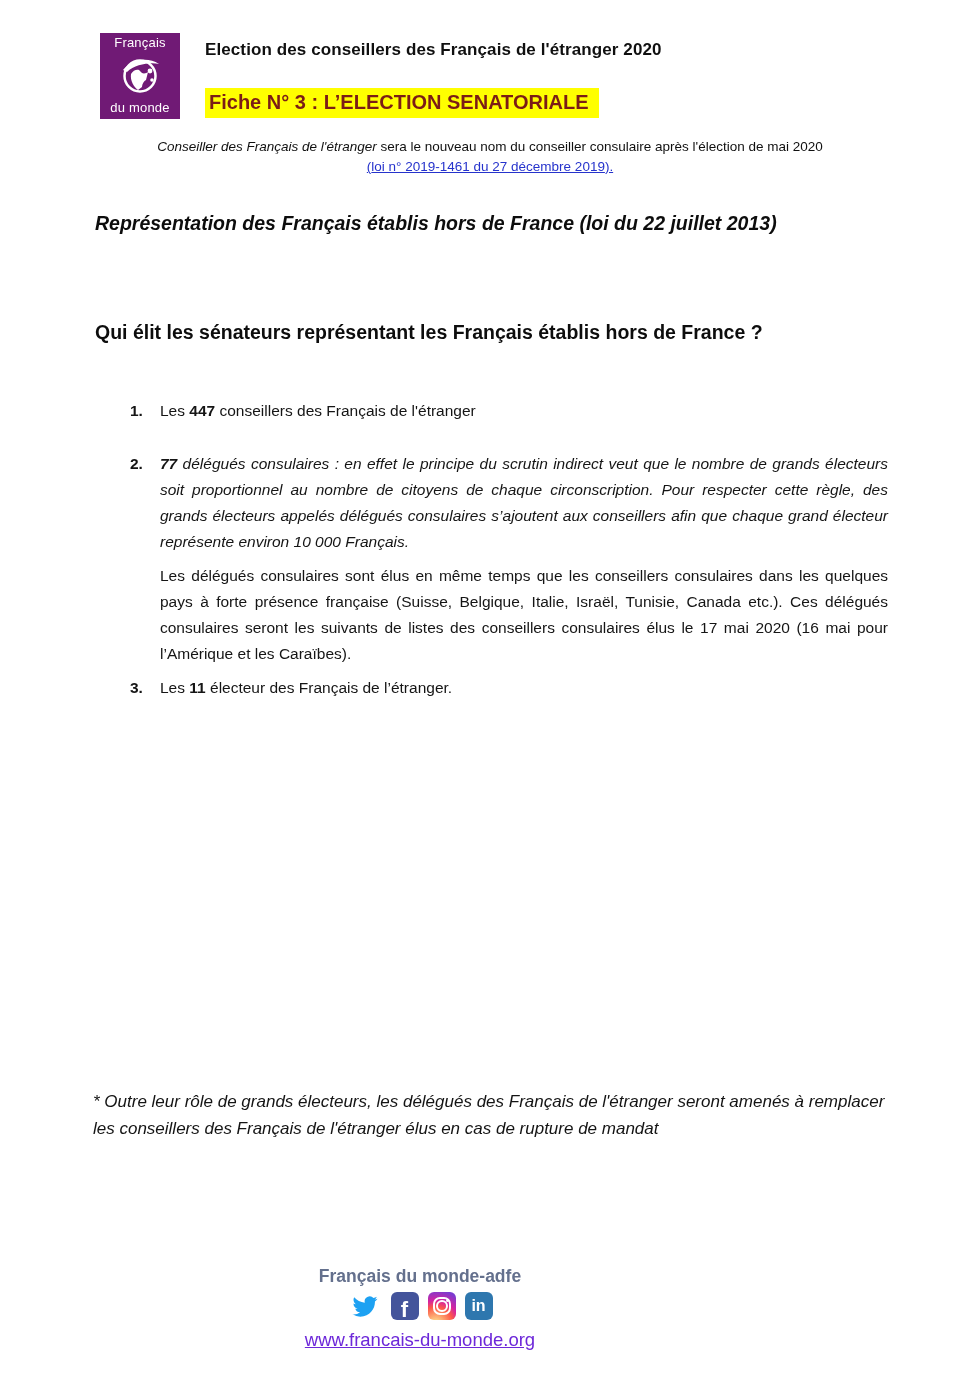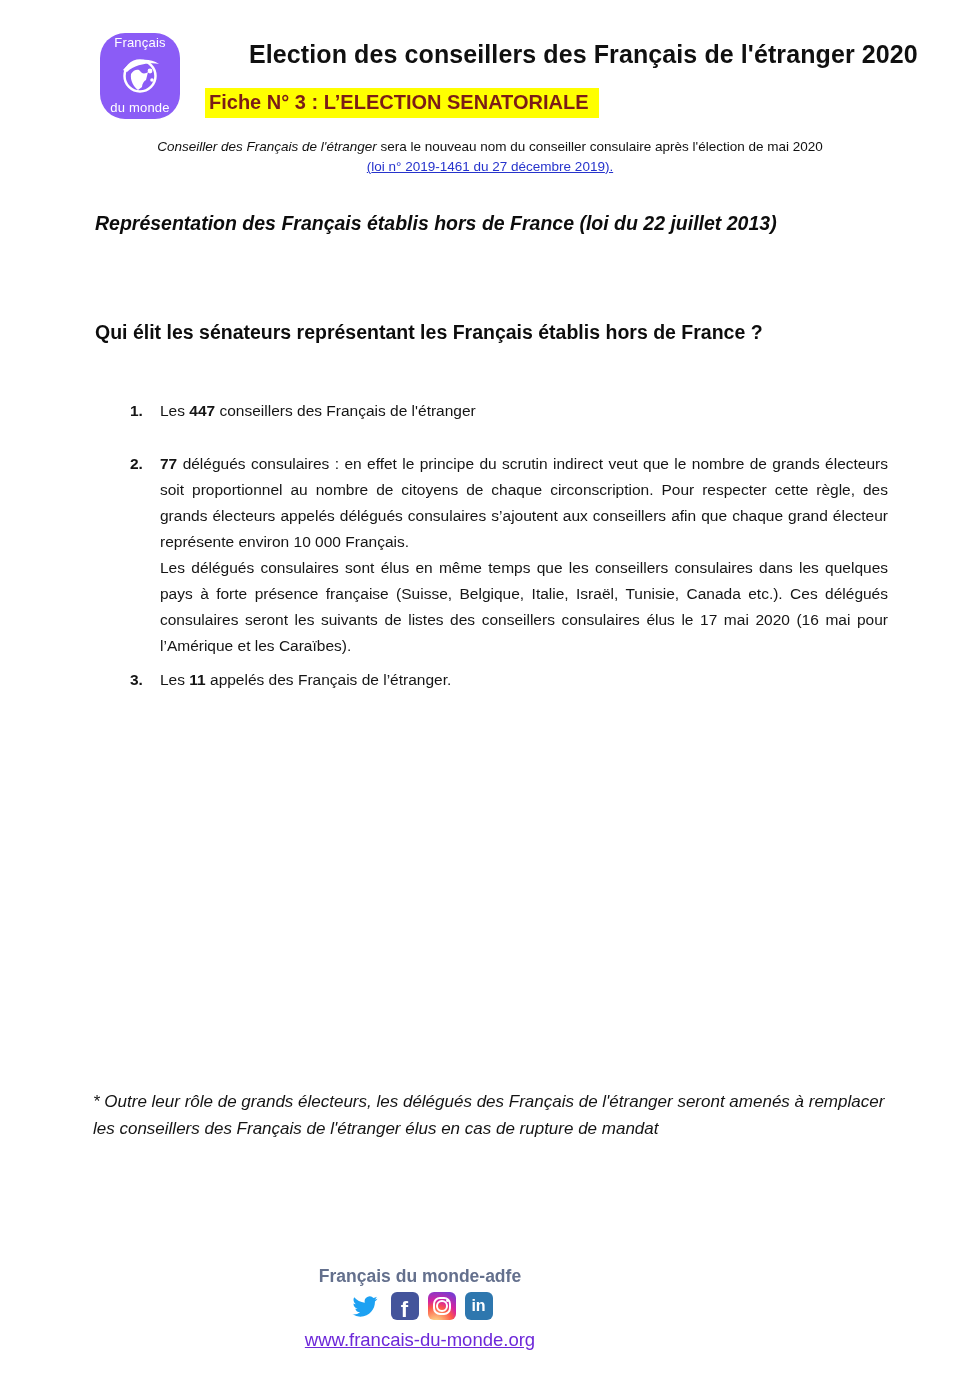--- a/index.html
+++ b/index.html
@@ -8,31 +8,31 @@
     width:980px;height:1387px;
     background:#ffffff;
     font-family:"Liberation Sans","DejaVu Sans",sans-serif;
     color:#151515;
     overflow:hidden;
   }
   
   .logo{
     position:absolute;left:100px;top:33px;
     width:80px;height:86px;
-    background:#8b5cf6;
+    background:#701a75;
     color:#ffffff;text-align:center;
     display:flex;flex-direction:column;align-items:center;justify-content:space-between;
-    padding:3px 0 5px 0;box-sizing:border-box;border-radius:25px;
+    padding:3px 0 5px 0;box-sizing:border-box;
   }
   .logo .ltxt{font-size:13px;line-height:13px;letter-spacing:.2px;}
   .logo svg{display:block;}
   .page-title{
     position:absolute;left:205px;top:40px;
-    font-size:25px;font-weight:bold;color:#101010;
-    white-space:nowrap;letter-spacing:.1px;margin-left:44px;
+    font-size:17px;font-weight:bold;color:#101010;
+    white-space:nowrap;letter-spacing:.1px;
   }
   .fiche{
     position:absolute;left:205px;top:88px;
     background:#ffff00;color:#7b1d16;
     font-size:20px;font-weight:bold;
     padding:3px 10px 4px 4px;white-space:nowrap;
   }
   
   .notice{
     position:absolute;left:0;top:137px;width:980px;
@@ -53,21 +53,21 @@
   }
   
   .list{
     position:absolute;left:130px;top:398px;width:758px;
     font-size:15.5px;line-height:26px;color:#151515;
   }
   .item{display:flex;margin-bottom:27px;}
   .inum{width:30px;flex:none;font-weight:bold;}
   .ibody{flex:1;text-align:justify;}
   .ibody p{margin:0;}
-  .ibody .p1{}
+  .ibody .p1{margin-bottom:8px;font-style:italic;}
   .item.i2{margin-bottom:8px;}
   
   .total{
     position:absolute;left:93px;top:772px;
     font-size:15.5px;font-weight:bold;color:#0d0d0d;white-space:nowrap;
   }
   .total .arrow{font-size:18px;margin-right:7px;}
   
   .footnote{
     position:absolute;left:93px;top:1088px;width:792px;
@@ -155,21 +155,21 @@
       <span class="inum">2.</span>
       <div class="ibody">
         <p class="p1"><span></span><strong>77</strong><span> délégués consulaires : en effet le principe du scrutin indirect veut que le nombre de grands électeurs soit proportionnel au nombre de citoyens de chaque circonscription. Pour respecter cette règle, des grands électeurs appelés délégués consulaires s’ajoutent aux conseillers afin que chaque grand électeur représente environ 10 000 Français.</span></p>
         <p class="p2">Les délégués consulaires sont élus en même temps que les conseillers consulaires dans les quelques pays à forte présence française (Suisse, Belgique, Italie, Israël, Tunisie, Canada etc.). Ces délégués consulaires seront les suivants de listes des conseillers consulaires élus le 17 mai 2020 (16 mai pour l’Amérique et les Caraïbes).</p>
       </div>
     </div>
 
     <div class="item">
       <span class="inum">3.</span>
       <div class="ibody">
-        <p><span>Les </span><strong>11</strong><span> appelés des Français de l’étranger.</span></p>
+        <p><span>Les </span><strong>11</strong><span> électeur des Français de l’étranger.</span></p>
       </div>
     </div>
 
   </div>
 
 
   <div class="footnote">* Outre leur rôle de grands électeurs, les délégués des Français de l'étranger seront amenés à remplacer les conseillers des Français de l'étranger élus en cas de rupture de mandat</div>
 
   <div class="footer">
     <div class="brand">Français du monde-adfe</div>

